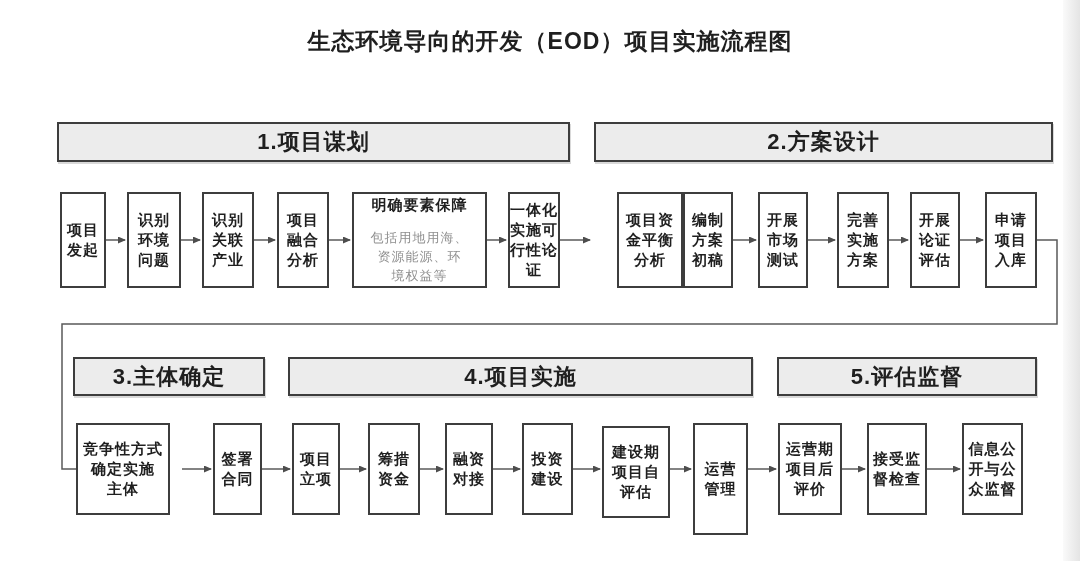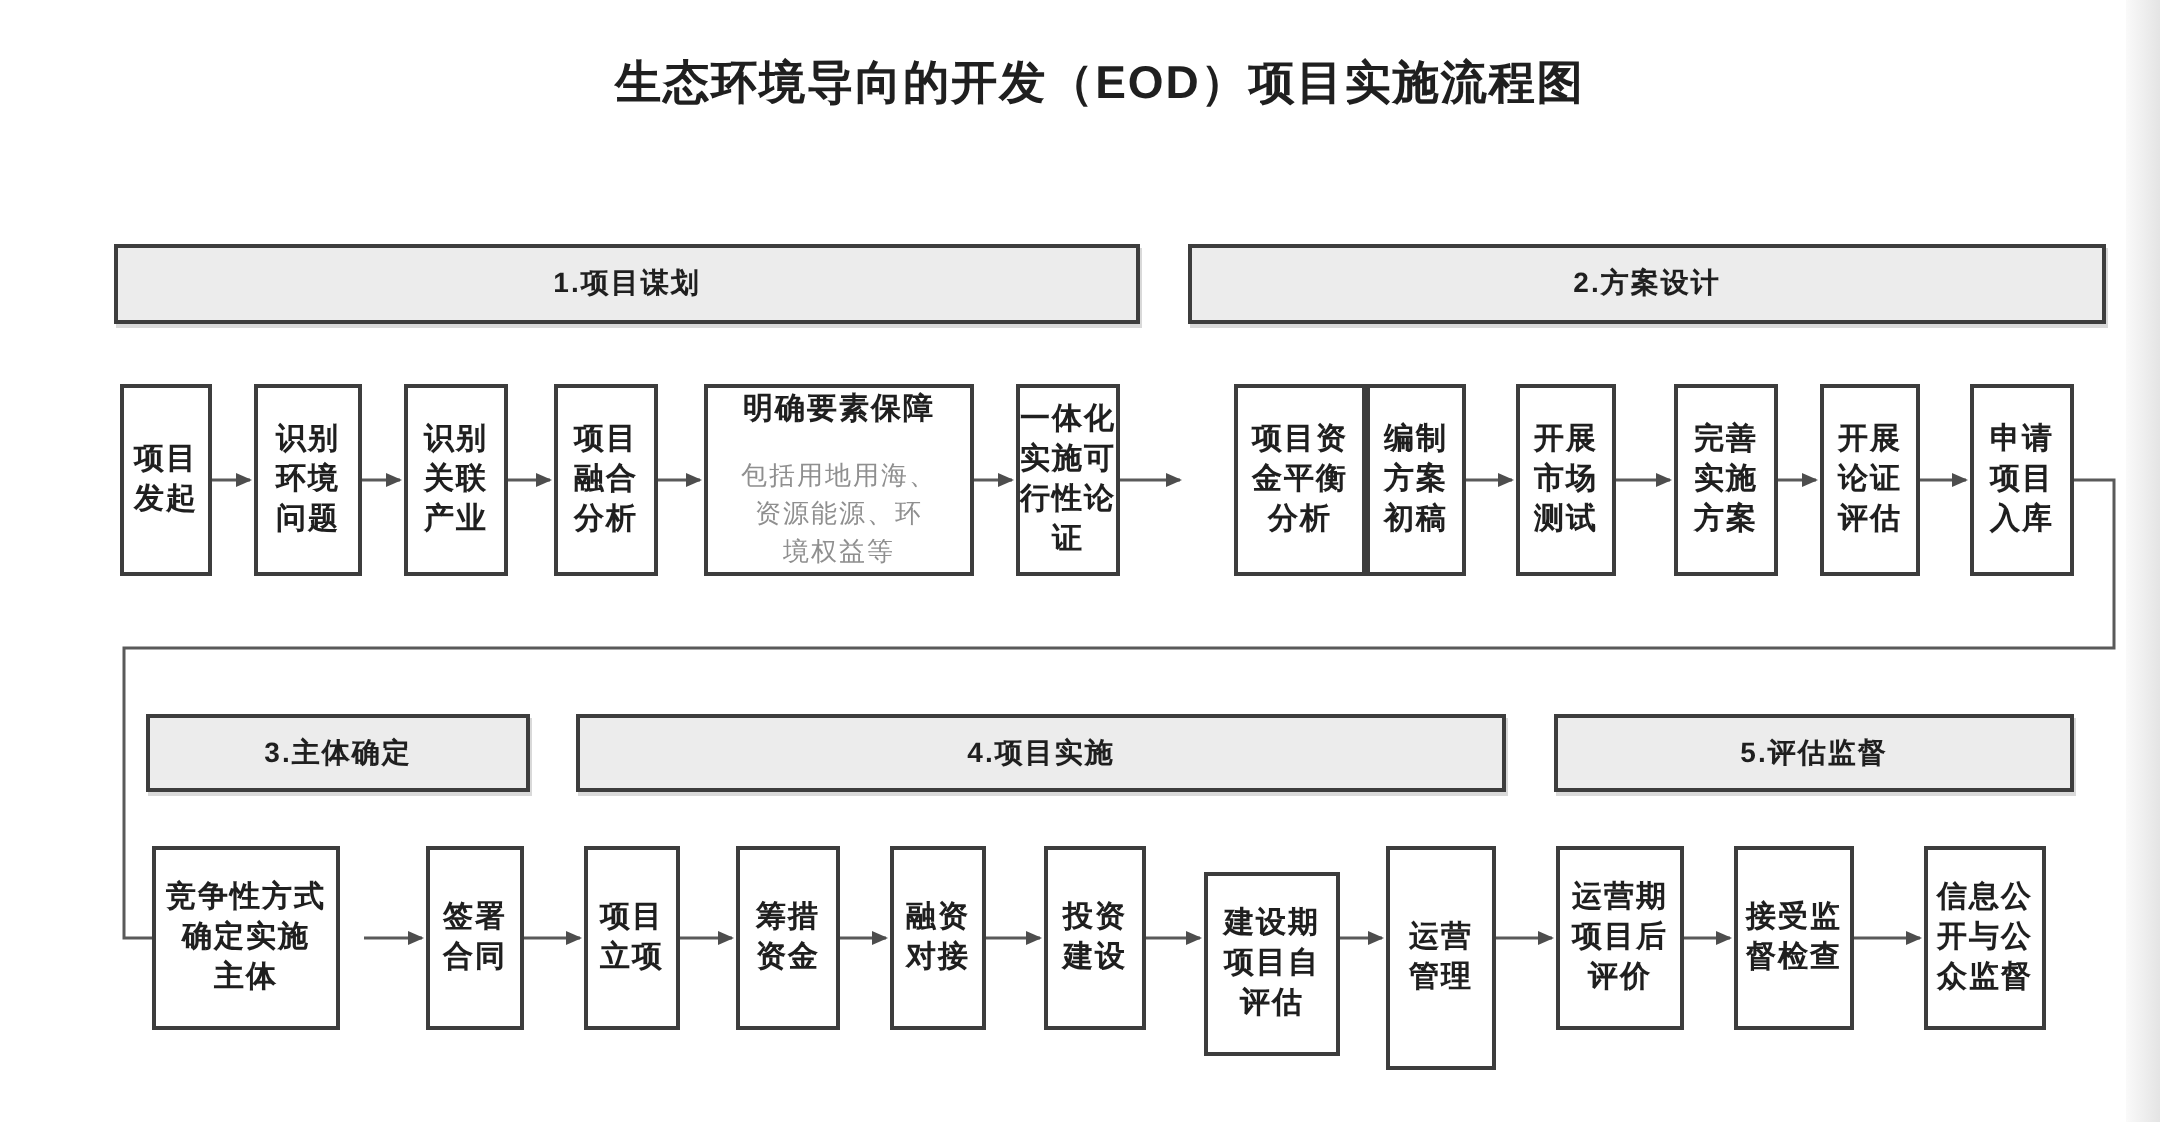--- a/index.html
+++ b/index.html
@@ -12,21 +12,21 @@
   .page-title{
     position:absolute;top:26px;left:20px;width:1060px;
     text-align:center;font-size:23px;font-weight:bold;
     letter-spacing:1px;color:var(--text,#1f1f1f);
   }
   .phase-header{
     position:absolute;box-sizing:border-box;
     background:var(--header-fill,#ececec);
     border:2px solid var(--box-border,#3d3d3d);
     display:flex;align-items:center;justify-content:center;
-    font-size:14px;font-weight:bold;letter-spacing:1px;
+    font-size:22px;font-weight:bold;letter-spacing:1px;
     box-shadow:1px 2px 0 rgba(0,0,0,.15);
   }
   .node{
     position:absolute;box-sizing:border-box;
     background:#fff;border:2px solid var(--box-border,#3d3d3d);
     display:flex;flex-direction:column;align-items:center;justify-content:center;
     text-align:center;
   }
   .node-label{
     font-size:15px;font-weight:bold;line-height:1.35;
@@ -170,21 +170,21 @@
 资金</div>
   </div>
   <div class="node" style="left:445px;top:423px;width:48px;height:92px">
     <div class="node-label">融资
 对接</div>
   </div>
   <div class="node" style="left:522px;top:423px;width:51px;height:92px">
     <div class="node-label">投资
 建设</div>
   </div>
-  <div class="node" style="left:602px;top:436px;width:68px;height:92px">
+  <div class="node" style="left:602px;top:426px;width:68px;height:92px">
     <div class="node-label">建设期
 项目自
 评估</div>
   </div>
   <div class="node" style="left:693px;top:423px;width:55px;height:112px">
     <div class="node-label">运营
 管理</div>
   </div>
   <div class="node" style="left:867px;top:423px;width:60px;height:92px">
     <div class="node-label">接受监

